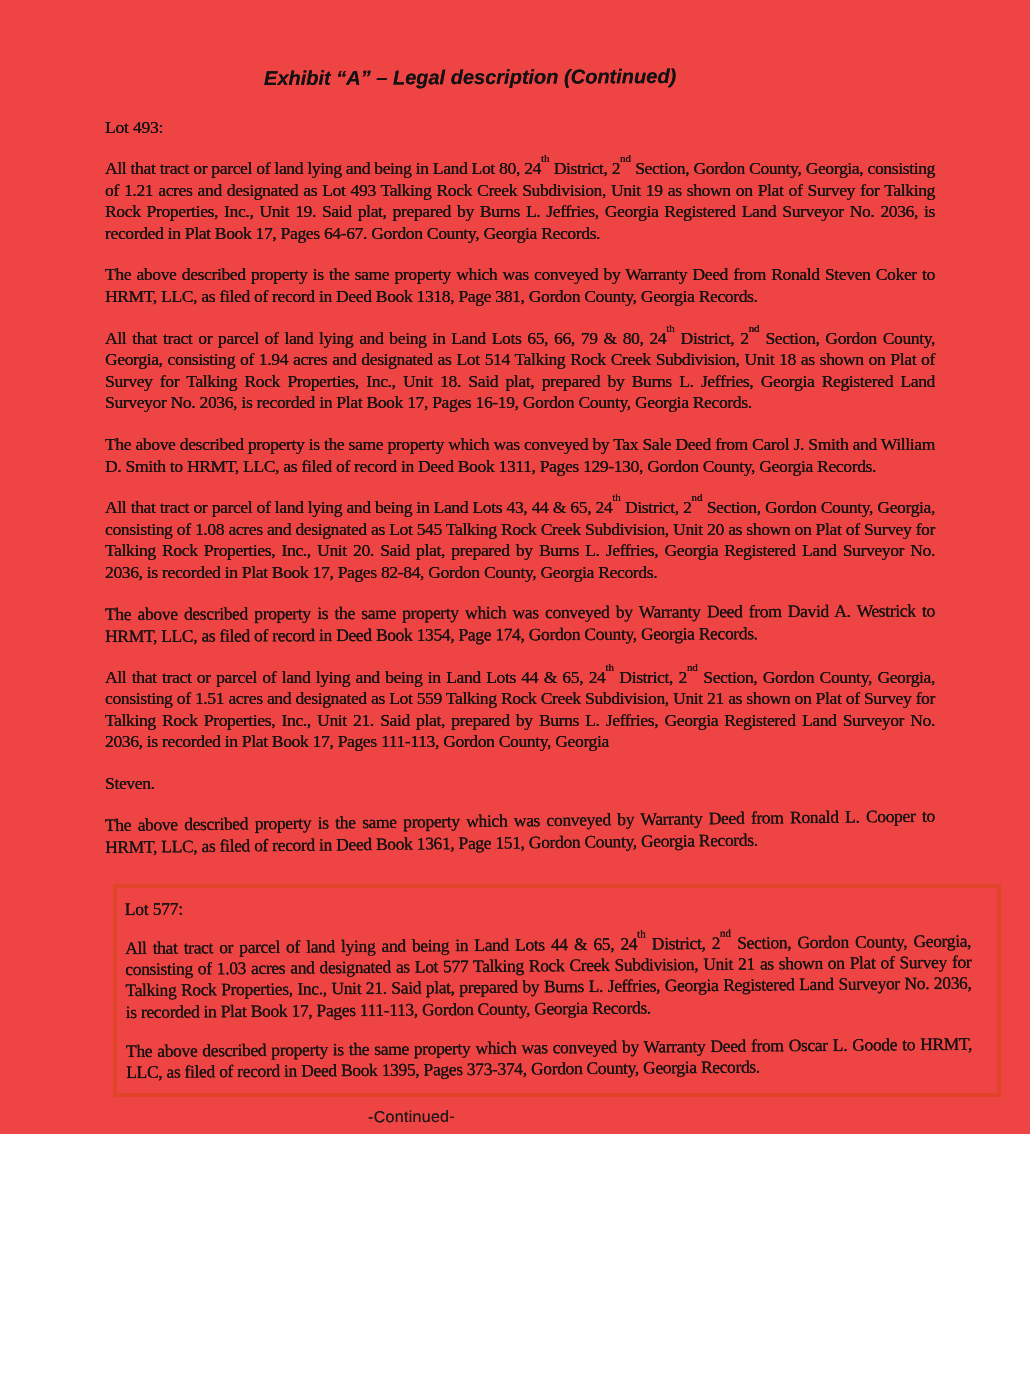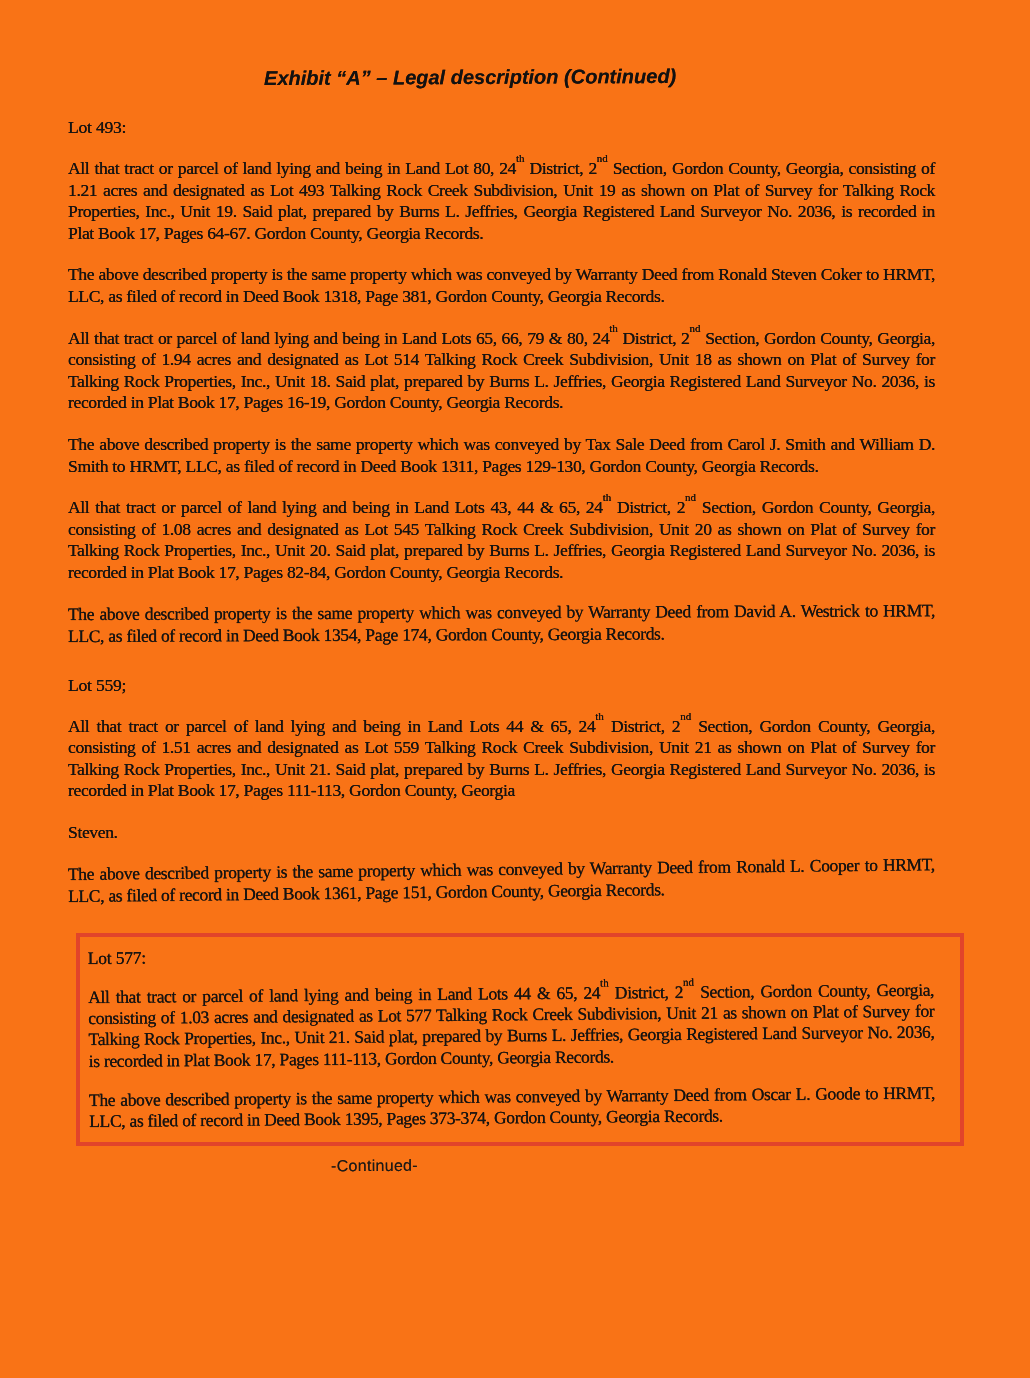--- a/index.html
+++ b/index.html
@@ -1,40 +1,40 @@
 <!DOCTYPE html>
 <html><head>
 <meta charset="utf-8">
 <style>
   html, body { margin: 0; padding: 0; background: #ffffff; }
   .page {
     position: relative;
     width: 1030px;
-    height: 1378px;
-    background: #f97316;
+    height: 1134px;
+    background: #ef4444;
     overflow: hidden;
     font-family: "Liberation Serif", serif;
     color: #141414;
   }
   .doc-title {
     width: fit-content;
     margin: 66px auto 0 auto;
     position: relative;
     left: -45px;
     transform: rotate(-0.3deg);
     font-family: "Liberation Sans", sans-serif;
     font-weight: bold;
     font-style: italic;
     font-size: 20px;
     letter-spacing: 0px;
     color: #121212;
     text-shadow: 0 0 0.6px rgba(0,0,0,0.75);
   }
   .content {
-    padding: 0 95px 0 68px; 
+    padding: 0 95px 0 105px; 
   }
   .lot-heading {
     margin: 27px 0 0 0;
     font-size: 17.5px;
     line-height: 22px;
     letter-spacing: -0.2px;
     text-shadow: 0 0 0.6px rgba(10,10,10,0.8), 0.3px 0.3px 0.4px rgba(0,0,0,0.35);
   }
   p.body {
     margin: 20px 0 0 0;
@@ -98,21 +98,20 @@
       <p class="body">All that tract or parcel of land lying and being in Land Lots 65, 66, 79 &amp; 80, 24<sup>th</sup> District, 2<sup>nd</sup> Section, Gordon County, Georgia, consisting of 1.94 acres and designated as Lot 514 Talking Rock Creek Subdivision, Unit 18 as shown on Plat of Survey for Talking Rock Properties, Inc., Unit 18.  Said plat, prepared by Burns L. Jeffries, Georgia Registered Land Surveyor No. 2036, is recorded in Plat Book 17, Pages 16-19, Gordon County, Georgia Records.</p>
       <p class="body">The above described property is the same property which was conveyed by Tax Sale Deed from Carol J. Smith and William D. Smith to HRMT, LLC, as filed of record in Deed Book 1311, Pages 129-130, Gordon County, Georgia Records.</p>
     </div>
 
     <div class="section">
       <p class="body">All that tract or parcel of land lying and being in Land Lots 43, 44 &amp; 65, 24<sup>th</sup> District, 2<sup>nd</sup> Section, Gordon County, Georgia, consisting of 1.08 acres and designated as Lot 545 Talking Rock Creek Subdivision, Unit 20 as shown on Plat of Survey for Talking Rock Properties, Inc., Unit 20.  Said plat, prepared by Burns L. Jeffries, Georgia Registered Land Surveyor No. 2036, is recorded in Plat Book 17, Pages 82-84, Gordon County, Georgia Records.</p>
       <p class="body skew-c">The above described property is the same property which was conveyed by Warranty Deed from David A. Westrick to HRMT, LLC, as filed of record in Deed Book 1354, Page 174, Gordon County, Georgia Records.</p>
     </div>
 
     <div class="section">
-      <div class="lot-heading">Lot 559;</div>
       <p class="body">All that tract or parcel of land lying and being in Land Lots 44 &amp; 65, 24<sup>th</sup> District, 2<sup>nd</sup> Section, Gordon County, Georgia, consisting of 1.51 acres and designated as Lot 559 Talking Rock Creek Subdivision, Unit 21 as shown on Plat of Survey for Talking Rock Properties, Inc., Unit 21.  Said plat, prepared by Burns L. Jeffries, Georgia Registered Land Surveyor No. 2036, is recorded in Plat Book 17, Pages 111-113, Gordon County, Georgia</p>
       <p class="body orphan-line">Steven.</p>
       <p class="body after-orphan skew-a">The above described property is the same property which was conveyed by Warranty Deed from Ronald L. Cooper to HRMT, LLC, as filed of record in Deed Book 1361, Page 151, Gordon County, Georgia Records.</p>
     </div>
 
     <div class="red-box" style="border-color: rgb(226, 68, 42);">
       <div class="section skew-b">
         <div class="lot-heading">Lot 577:</div>
         <p class="body">All that tract or parcel of land lying and being in Land Lots 44 &amp; 65, 24<sup>th</sup> District, 2<sup>nd</sup> Section, Gordon County, Georgia, consisting of 1.03 acres and designated as Lot 577 Talking Rock Creek Subdivision, Unit 21 as shown on Plat of Survey for Talking Rock Properties, Inc., Unit 21.  Said plat, prepared by Burns L. Jeffries, Georgia Registered Land Surveyor No. 2036, is recorded in Plat Book 17, Pages 111-113, Gordon County, Georgia Records.</p>
         <p class="body">The above described property is the same property which was conveyed by Warranty Deed from Oscar L. Goode to HRMT, LLC, as filed of record in Deed Book 1395, Pages 373-374, Gordon County, Georgia Records.</p>

